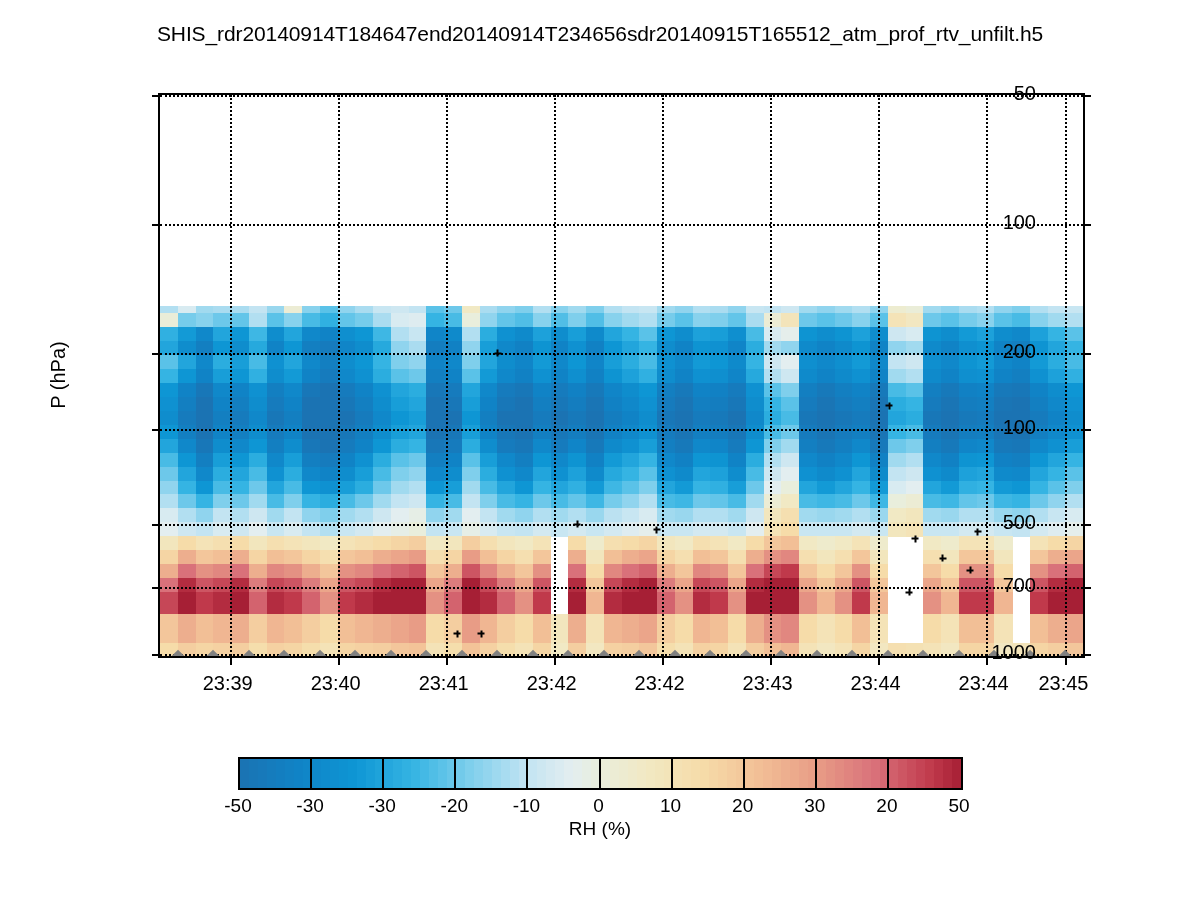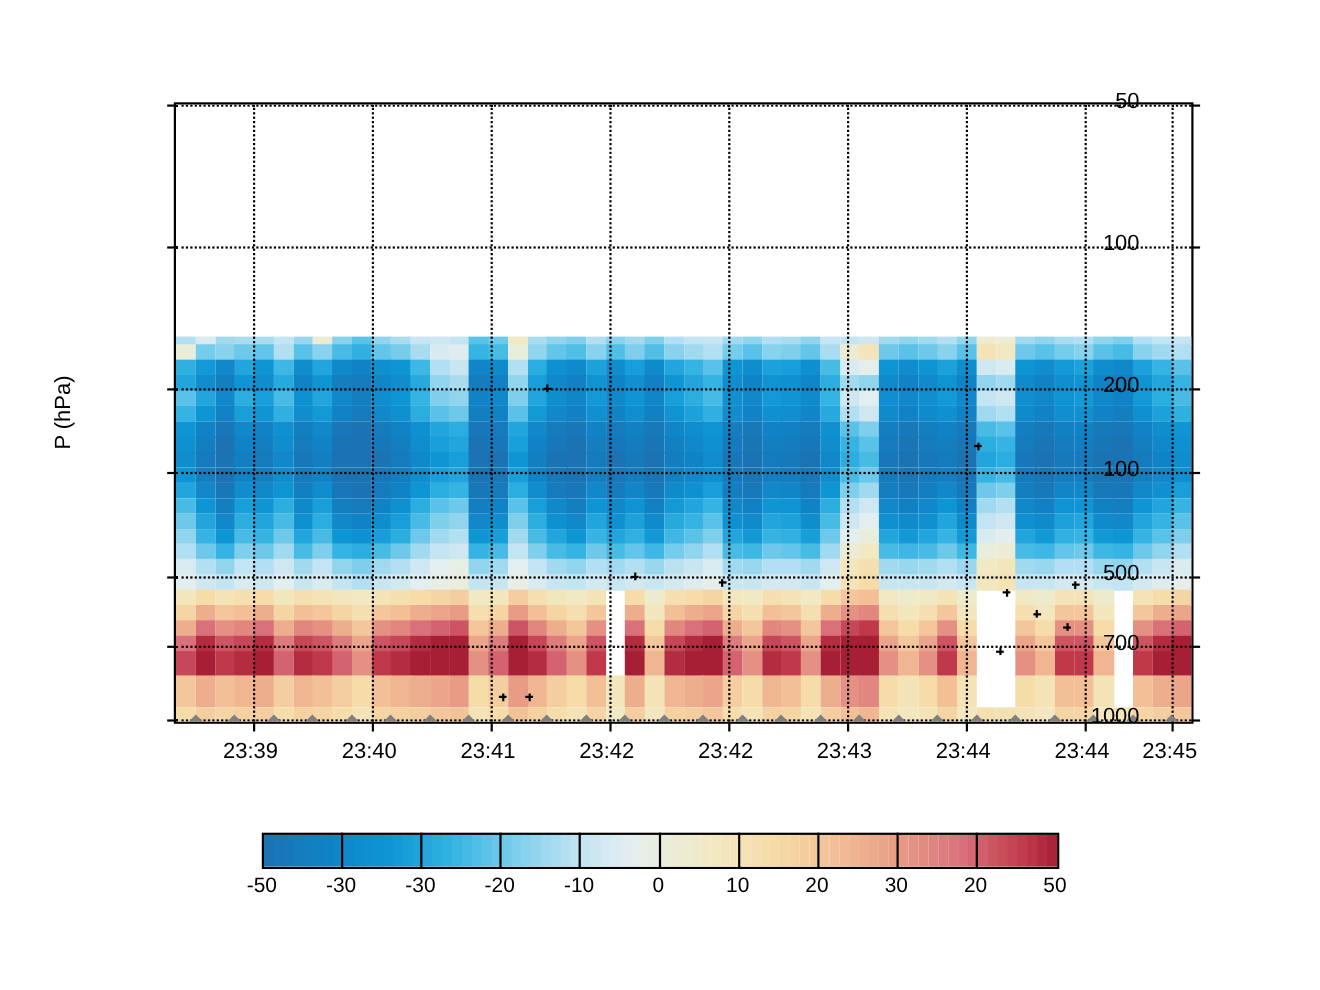--- a/index.html
+++ b/index.html
@@ -62,20 +62,21 @@
   .cbar-lab{position:absolute;top:795px;font-size:19px;
             transform:translateX(-50%);white-space:nowrap;}
   .cbar-title{position:absolute;left:0;top:818px;width:1200px;text-align:center;
               font-size:19px;}
 </style>
 </head>
 <body>
 
 <div class="fig">
 
+  <div class="title-1">SHIS_rdr20140914T184647end20140914T234656sdr20140915T165512_atm_prof_rtv_unfilt.h5</div>
 
   <div class="yaxis-title">P (hPa)</div>
 
   <div class="plot-frame">
     <div class="plot-clip" id="cellLayer">
         <div class="cell" style="left: 0px; top: 210.964px; width: 18.45px; height: 7.7817px; background: rgb(178, 223, 241);"></div>
         <div class="cell" style="left: 17.75px; top: 210.964px; width: 18.45px; height: 7.7817px; background: rgb(216, 235, 241);"></div>
         <div class="cell" style="left: 35.5px; top: 210.964px; width: 18.45px; height: 7.7817px; background: rgb(161, 218, 239);"></div>
         <div class="cell" style="left: 53.25px; top: 210.964px; width: 18.45px; height: 7.7817px; background: rgb(170, 220, 240);"></div>
         <div class="cell" style="left: 71px; top: 210.964px; width: 18.45px; height: 7.7817px; background: rgb(170, 220, 240);"></div>
@@ -1504,14 +1505,15 @@
       <div class="cbar-tick" style="left: 670.6px;"></div>
       <div class="cbar-lab" style="left: 670.6px;">10</div>
       <div class="cbar-tick" style="left: 742.7px;"></div>
       <div class="cbar-lab" style="left: 742.7px;">20</div>
       <div class="cbar-tick" style="left: 814.8px;"></div>
       <div class="cbar-lab" style="left: 814.8px;">30</div>
       <div class="cbar-tick" style="left: 886.9px;"></div>
       <div class="cbar-lab" style="left: 886.9px;">20</div>
       <div class="cbar-lab" style="left: 959px;">50</div>
     </div>
+  <div class="cbar-title">RH (%)</div>
 
 </div>
 
 </body></html>

